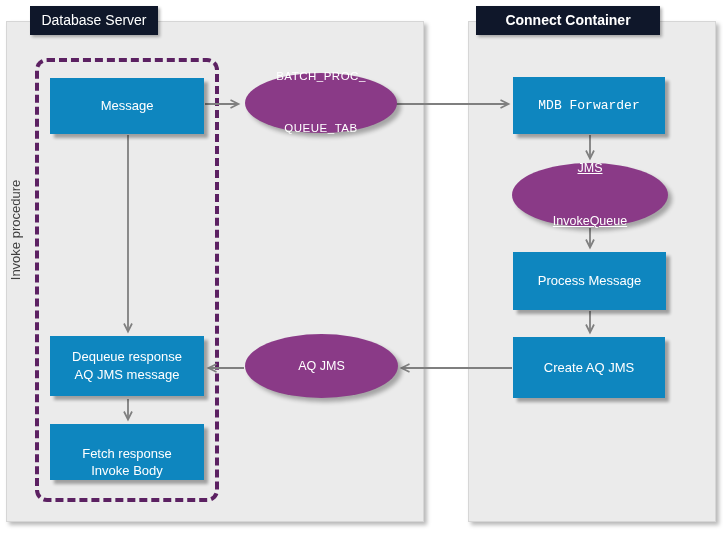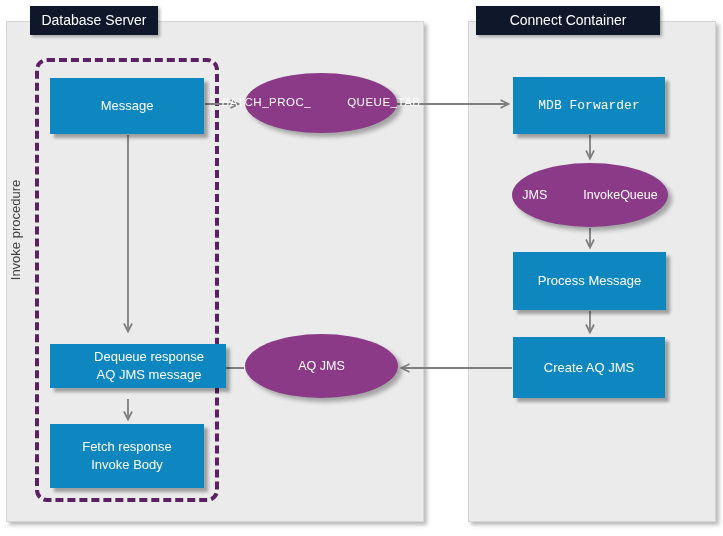--- a/index.html
+++ b/index.html
@@ -26,21 +26,21 @@
     background: #0f172a;
     color: #ffffff;
     font-size: 14px;
     line-height: 29px;
     text-align: center;
     box-shadow: 2px 2px 3px rgba(0,0,0,0.3);
     z-index: 5;
     white-space: nowrap;
   }
   #db-server-title  { left: 30px;  top: 6px; width: 128px; height: 29px; }
-  #connect-title    { left: 476px; top: 6px; width: 184px; height: 29px; }
+  #connect-title    { left: 476px; top: 6px; width: 184px; height: 29px; font-weight: bold; }
 
   #invoke-box {
     position: absolute;
     left: 35px; top: 58px;
     width: 176px; height: 436px;
     border: 4px dashed #5c2162;
     border-radius: 12px;
     z-index: 2;
   }
   #invoke-label {
@@ -68,41 +68,41 @@
     line-height: 1.35;
     box-shadow: 4px 4px 3px rgba(0,0,0,0.32);
     z-index: 4;
   }
   .queue {
     position: absolute;
     background: #8a3a87;
     color: #ffffff;
     border-radius: 50%;
     display: flex;
-    flex-direction: row;
+    flex-direction: column;
     align-items: center;
     justify-content: center;
     text-align: center;
     font-size: 12.5px;
     line-height: 1.35;
     box-shadow: 4px 4px 4px rgba(0,0,0,0.3);
     z-index: 4;
     gap: 36px;
   }
   #n-batch { font-size: 11.5px; letter-spacing: 0.5px; }
 
   #n-create-app { left: 50px;  top: 78px;  width: 154px; height: 56px; }
-  #n-dequeue    { left: 50px;  top: 344px; width: 154px; height: 44px; padding-left: 22px; }
-  #n-fetch      { left: 50px;  top: 424px; width: 154px; height: 64px; }
+  #n-dequeue    { left: 50px;  top: 336px; width: 154px; height: 60px; }
+  #n-fetch      { left: 50px;  top: 424px; width: 154px; height: 56px; justify-content: flex-end; }
   #n-mdb        { left: 513px; top: 77px;  width: 152px; height: 57px; font-family: Liberation Mono, monospace; }
   #n-process    { left: 513px; top: 252px; width: 153px; height: 58px; }
   #n-create-aq  { left: 513px; top: 337px; width: 152px; height: 61px; }
 
   #n-batch      { left: 245px; top: 73px;  width: 152px; height: 60px; }
-  #n-jms-invoke { left: 512px; top: 163px; width: 156px; height: 64px; }
+  #n-jms-invoke { left: 512px; top: 163px; width: 156px; height: 64px; text-decoration: underline; }
   #n-aq-resp    { left: 245px; top: 334px; width: 153px; height: 64px; }
 
   #arrows {
     position: absolute;
     left: 0; top: 0;
     width: 723px; height: 536px;
     z-index: 3;
   }
 </style>
 </head>

